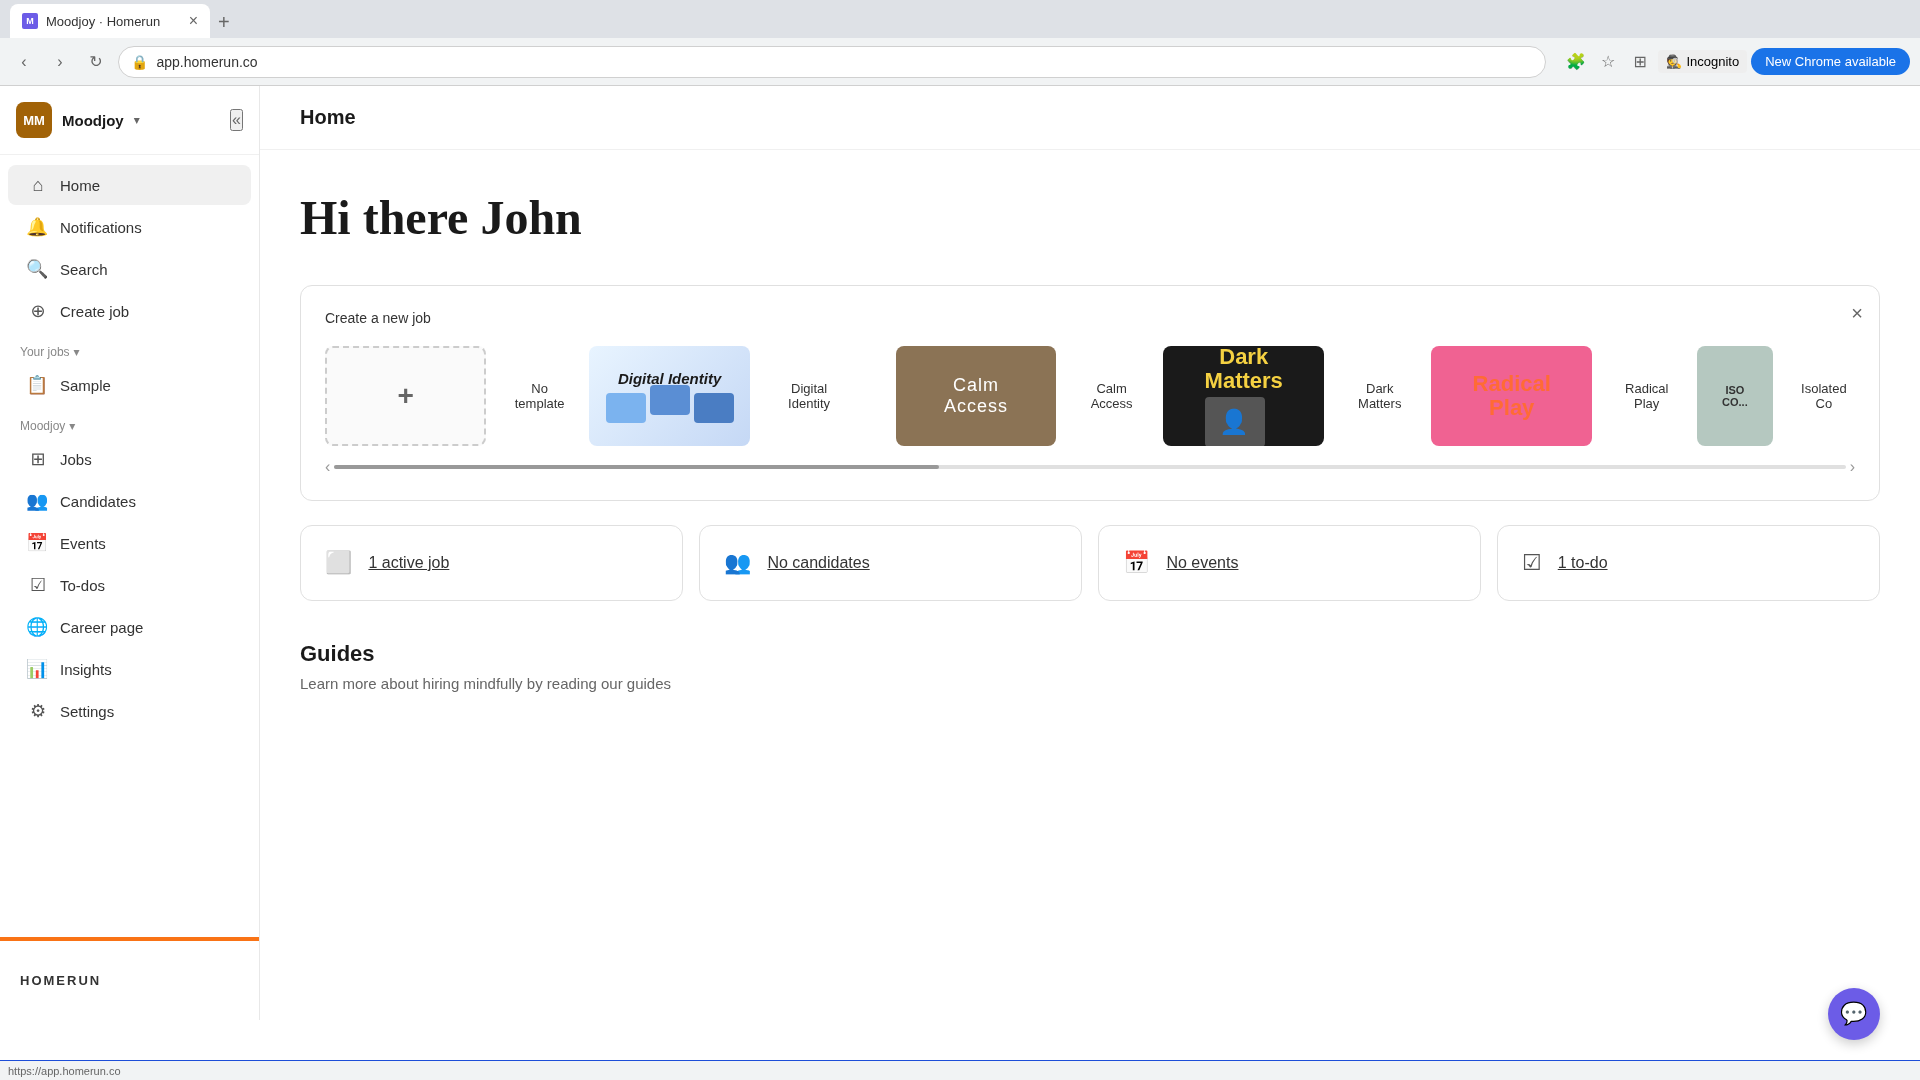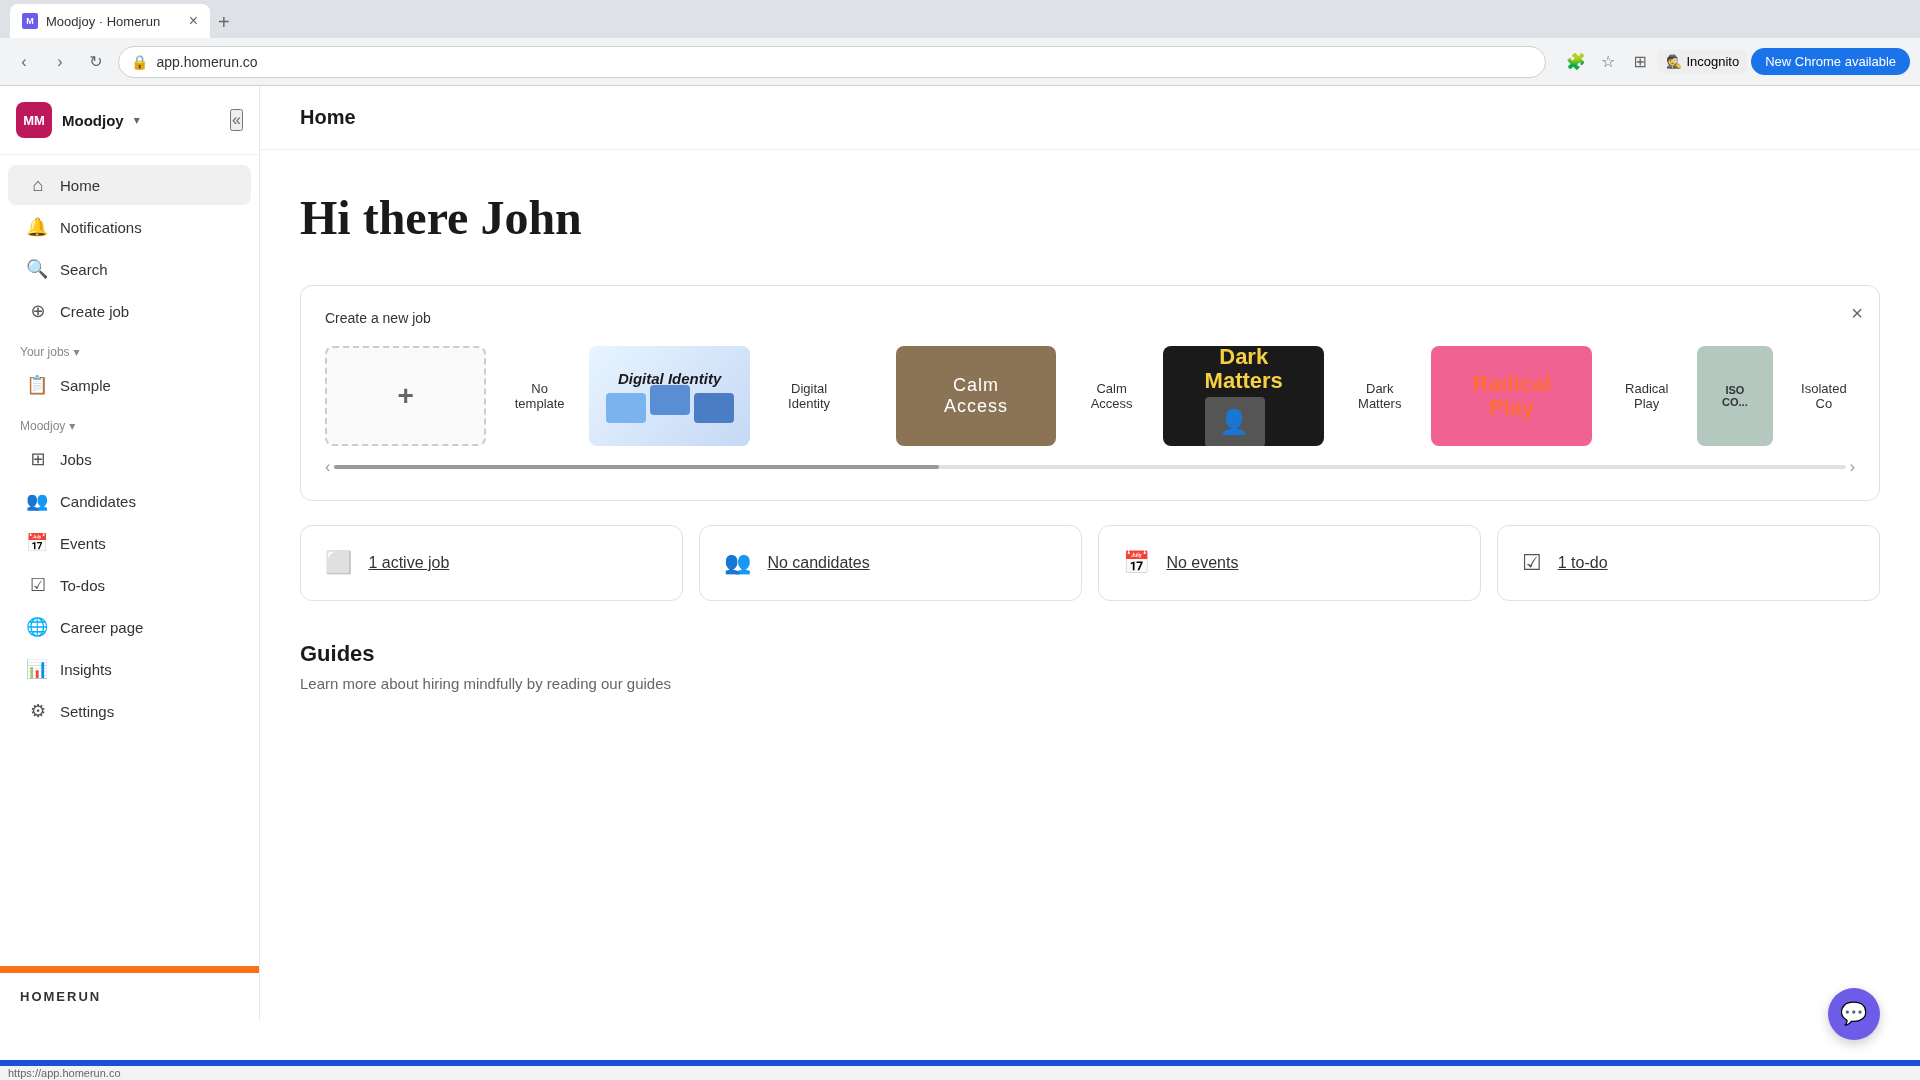--- a/index.html
+++ b/index.html
@@ -64,21 +64,21 @@
       font-weight: 500;
     }
     .status-bar {
       background: #f1f3f4;
       height: 20px;
       font-size: 11px;
       color: #666;
       display: flex;
       align-items: center;
       padding: 0 8px;
-      border-top: 6px solid #1d4ed8;
+      border-top: 1px solid #1d4ed8;
       position: fixed;
       bottom: 0;
       left: 0;
       right: 0;
     }
 
     
     .app-container {
       display: flex;
       height: calc(1080px - 40px - 38px - 48px - 20px);
@@ -99,21 +99,21 @@
       display: flex;
       align-items: center;
       padding: 16px 16px;
       gap: 10px;
       border-bottom: 1px solid #f0f0f0;
     }
     .avatar {
       width: 36px;
       height: 36px;
       border-radius: 8px;
-      background: #be185d;
+      background: #a16207;
       display: flex;
       align-items: center;
       justify-content: center;
       color: white;
       font-size: 13px;
       font-weight: bold;
     }
     .company-name { font-size: 15px; font-weight: 600; color: #1a1a1a; }
     .chevron-down { color: #666; font-size: 12px; }
     .collapse-btn { margin-left: auto; color: #666; cursor: pointer; font-size: 16px; }
@@ -137,22 +137,22 @@
     .nav-section-label {
       font-size: 12px;
       color: #888;
       padding: 12px 20px 4px;
       display: flex;
       align-items: center;
       gap: 4px;
     }
 
     .sidebar-logo {
-      padding: 16px 20px;
-      border-top: 7px solid #f97316;
+      padding: 32px 20px;
+      border-top: 4px solid #f97316;
     }
     .homerun-logo {
       font-size: 13px;
       font-weight: 700;
       letter-spacing: 2px;
       color: #333;
       text-transform: uppercase;
     }
 
     

